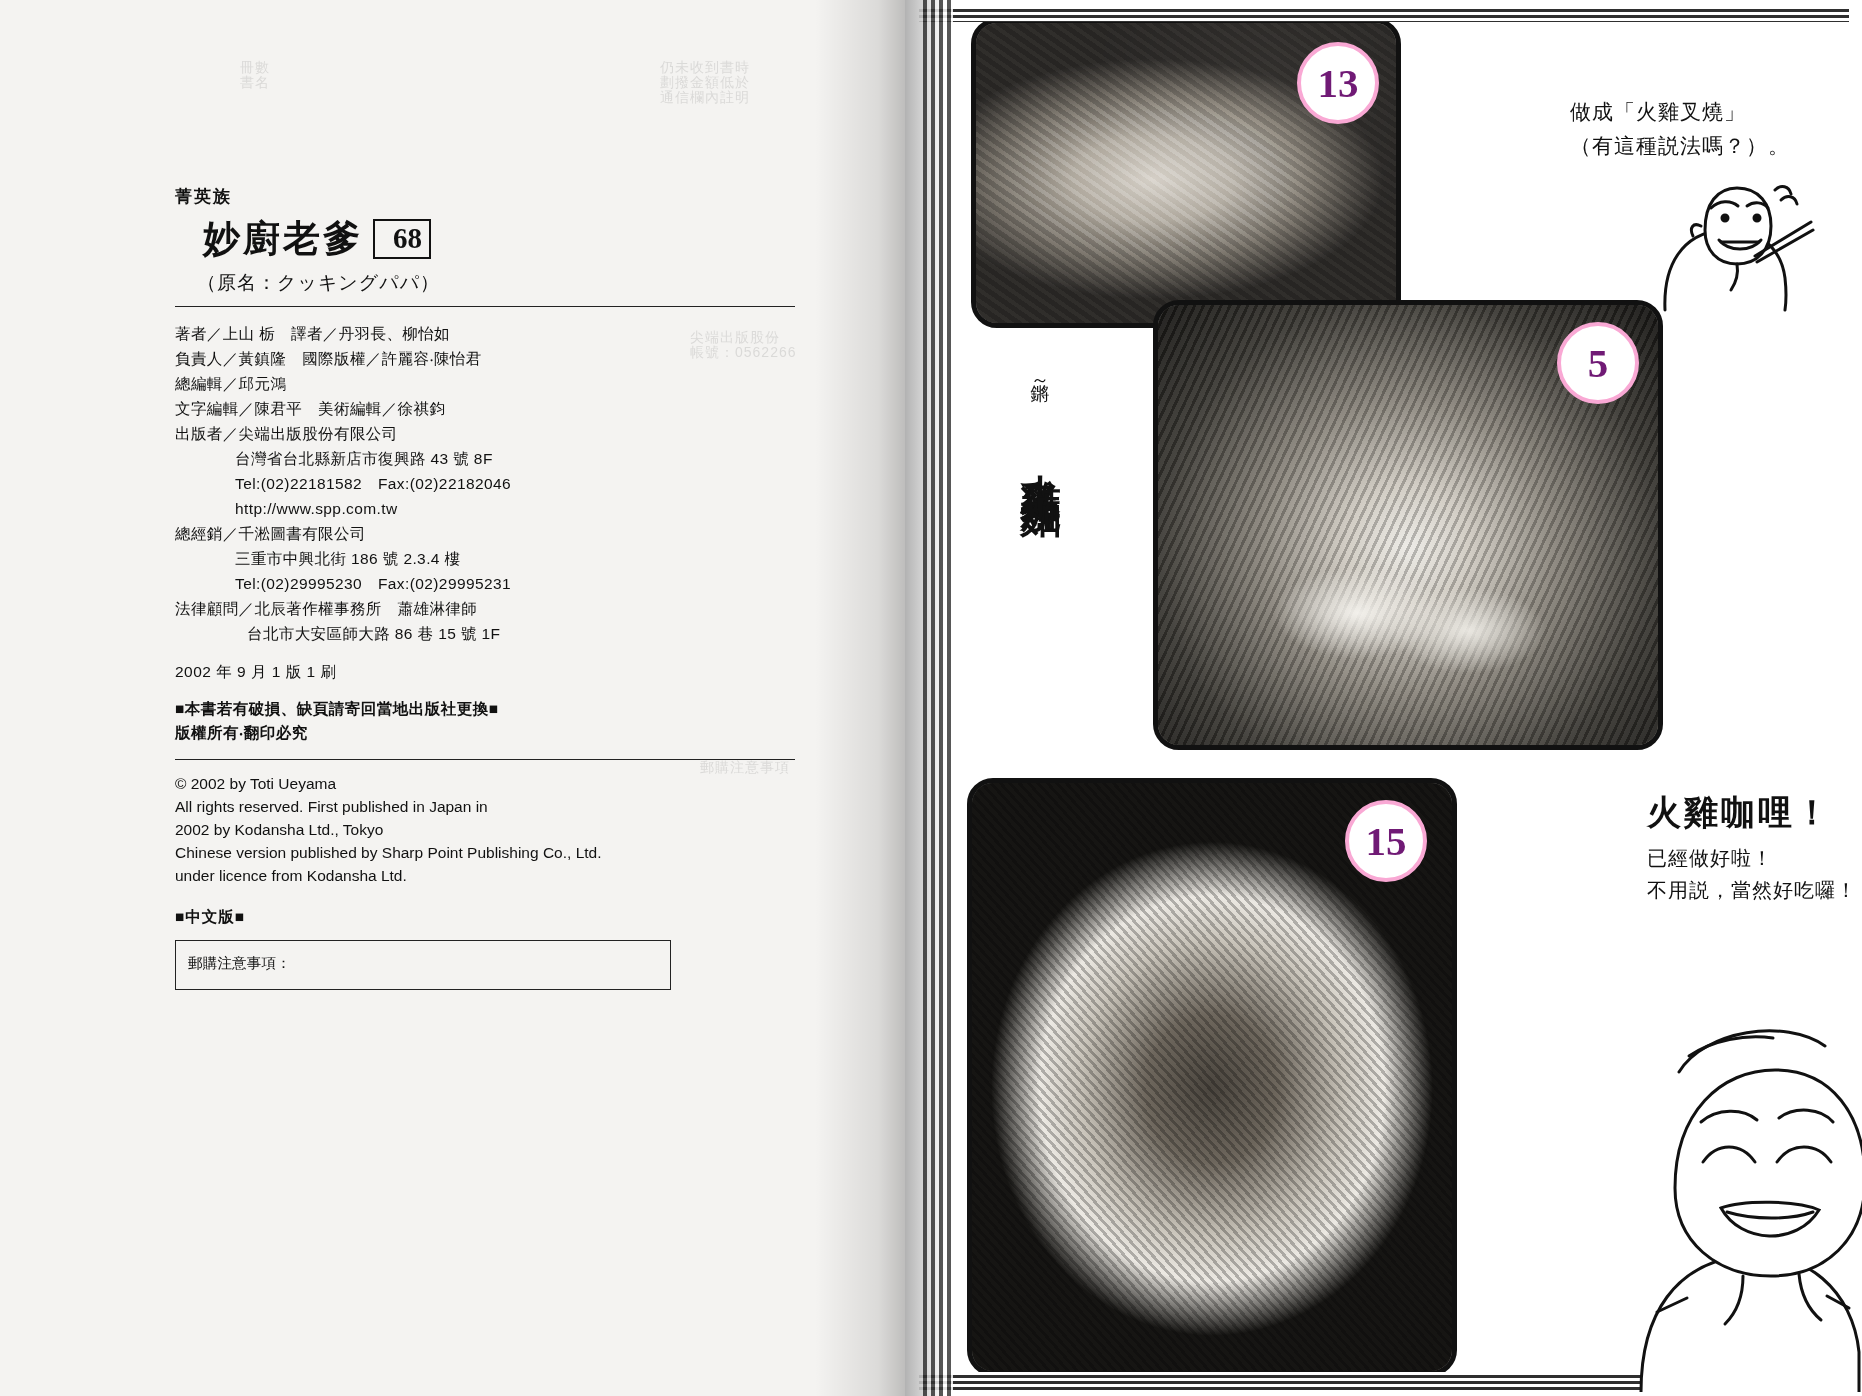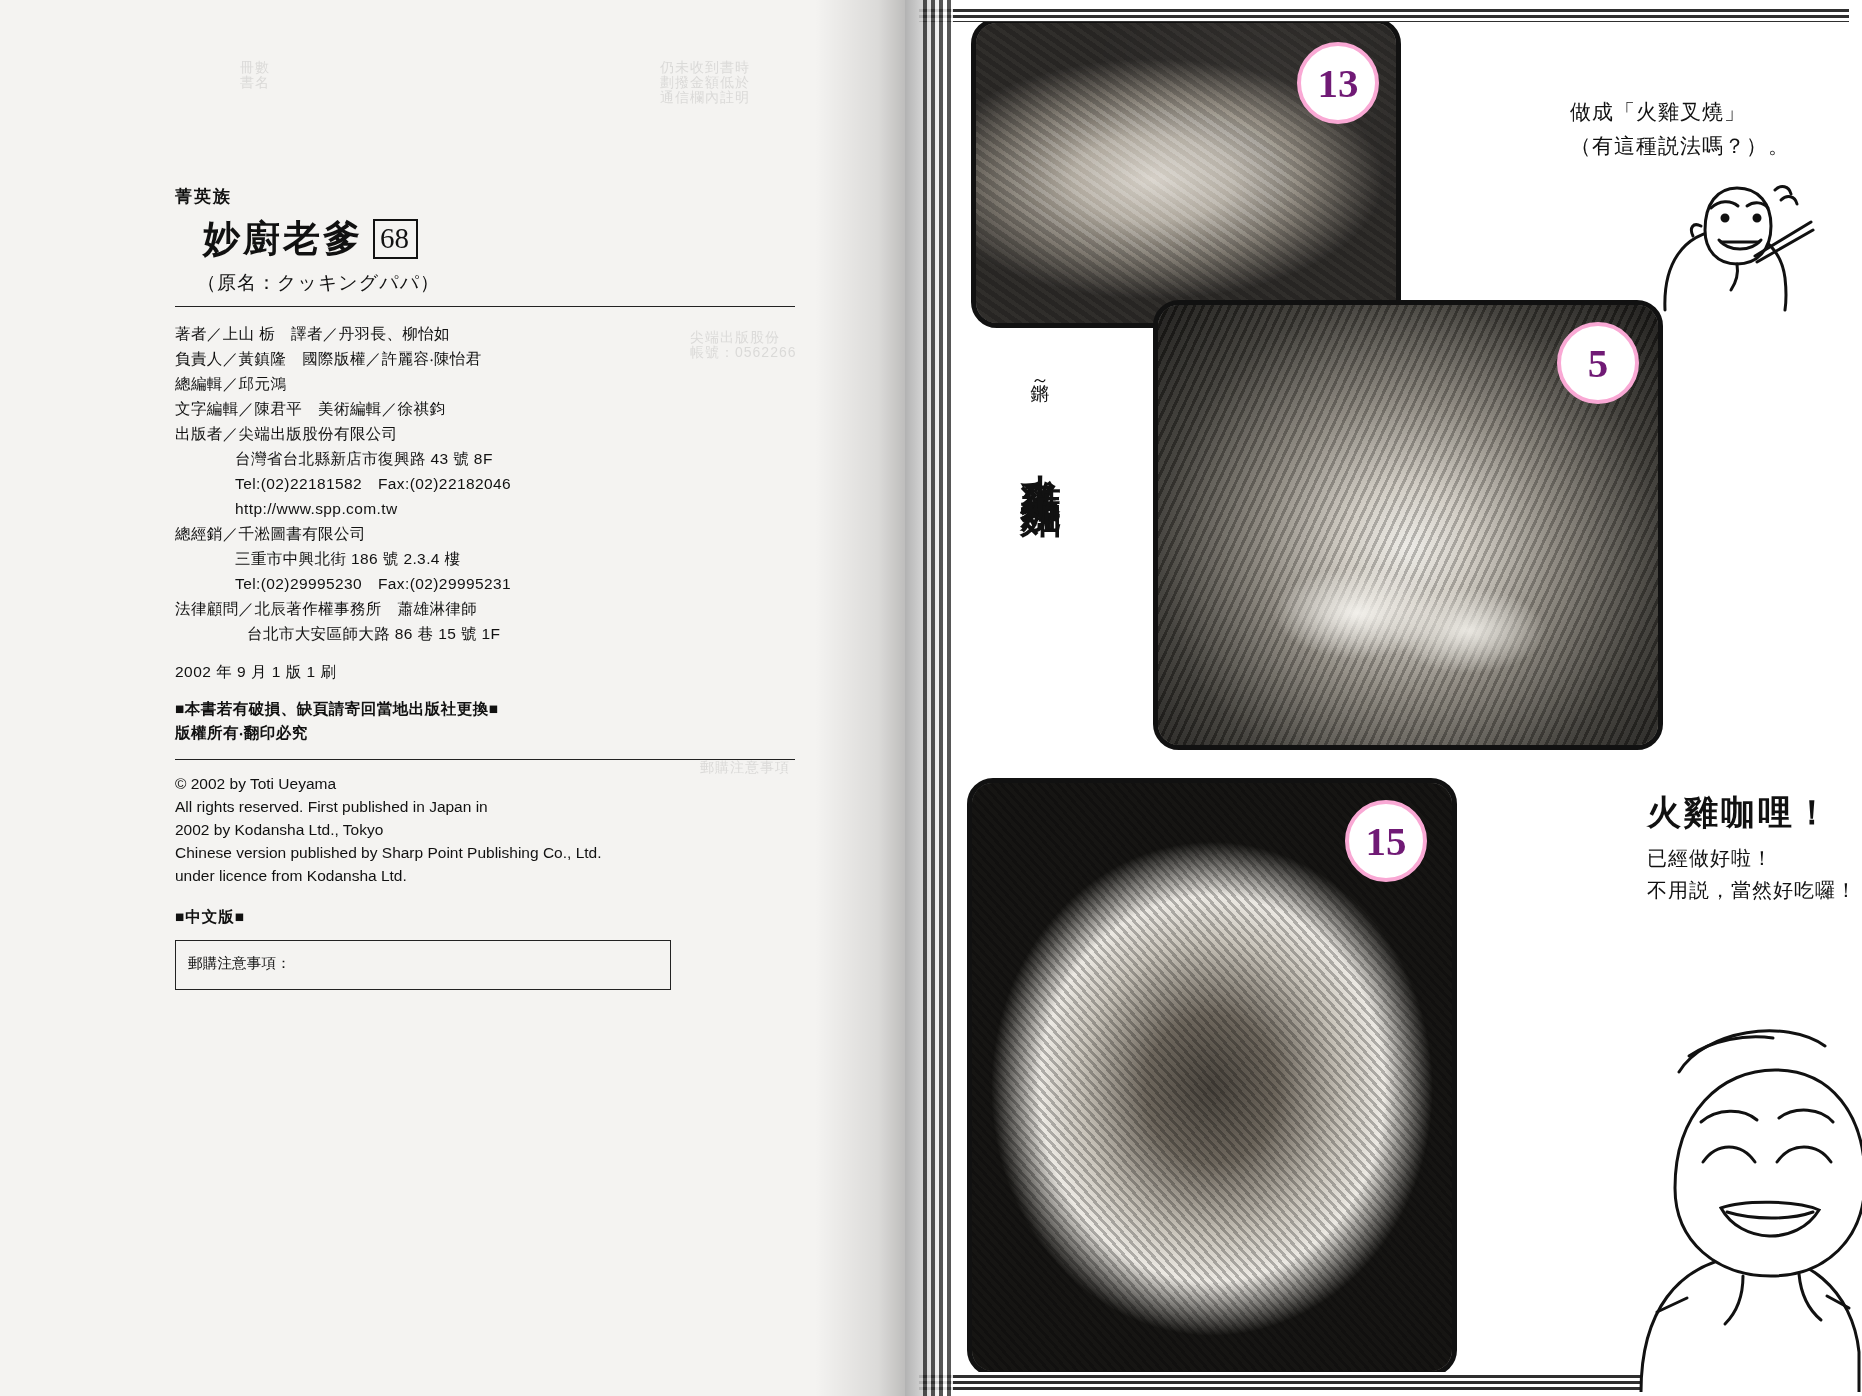--- a/index.html
+++ b/index.html
@@ -75,22 +75,22 @@
   }
   .title-main {
     font-size: 37px;
     font-weight: bold;
     letter-spacing: 3px;
     font-family: "Liberation Serif", serif;
   }
   .vol-box {
     border: 2px solid #111;
     font-size: 29px;
-    font-weight: normal;
-    padding: 0 7px 2px 5px;
+    font-weight: bold;
+    padding: 0 7px 2px 18px;
     line-height: 34px;
     font-family: "Liberation Serif", serif;
   }
   .orig-name {
     font-size: 19px;
     letter-spacing: 1px;
     margin: 2px 0 10px 22px;
   }
   .rule {
     border: 0;

